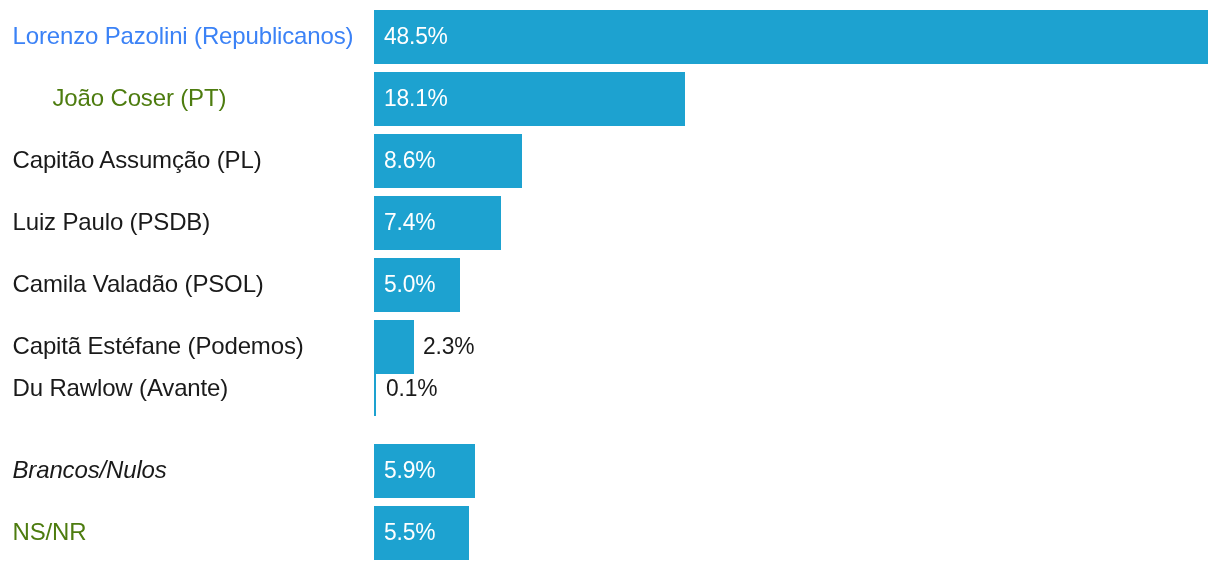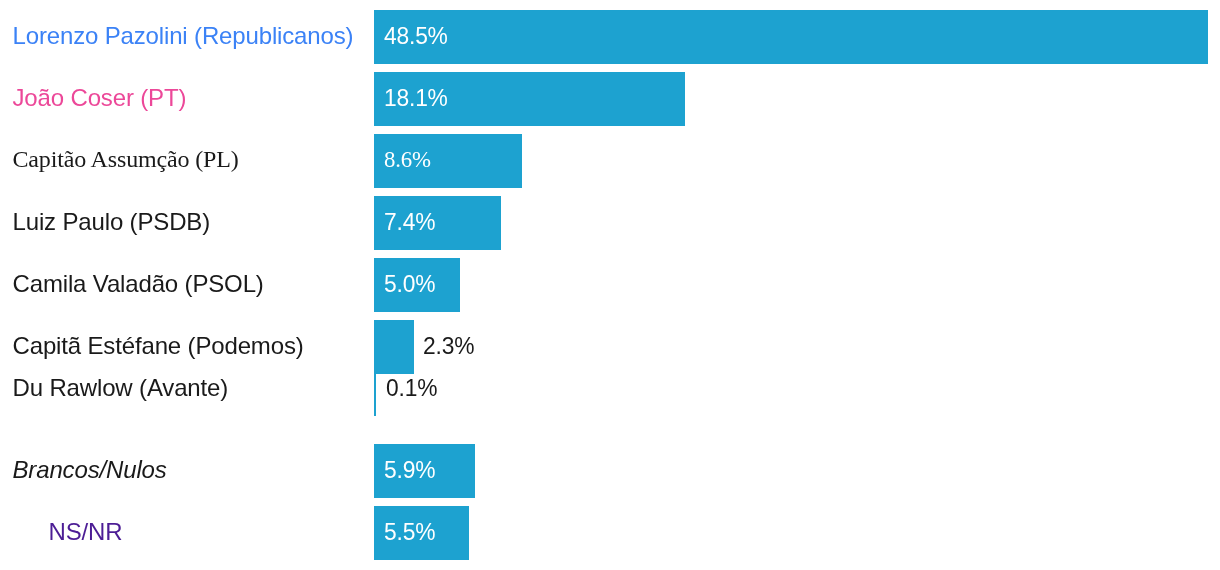--- a/index.html
+++ b/index.html
@@ -66,26 +66,26 @@
 
 <div id="chart" style="background: rgb(255, 255, 255);">
 
   <div class="bar-row" style="top: 10px; height: 54px;">
     <div class="cat-label" style="color: #3b82f6;">Lorenzo Pazolini (Republicanos)</div>
     <div class="bar" style="width: 834px; height: 54px; background: rgb(29, 162, 208);"></div>
     <div class="val-label val-inside" style="color: rgb(255, 255, 255); left: 383.8px;">48.5%</div>
   </div>
 
   <div class="bar-row" style="top: 72px; height: 54px;">
-    <div class="cat-label" style="color: #ec4899;">João Coser (PT)</div>
+    <div class="cat-label" style="color: #4d7c0f; margin-left: 40px;">João Coser (PT)</div>
     <div class="bar" style="width: 311.25px; height: 54px; background: rgb(29, 162, 208);"></div>
     <div class="val-label val-inside" style="color: rgb(255, 255, 255); left: 383.8px;">18.1%</div>
   </div>
 
-  <div class="bar-row" style="top: 134px; height: 54px; font-family: Liberation Serif, serif;">
+  <div class="bar-row" style="top: 134px; height: 54px;">
     <div class="cat-label" style="color: rgb(26, 26, 26);">Capitão Assumção (PL)</div>
     <div class="bar" style="width: 147.88px; height: 54px; background: rgb(29, 162, 208);"></div>
     <div class="val-label val-inside" style="color: rgb(255, 255, 255); left: 383.8px;">8.6%</div>
   </div>
 
   <div class="bar-row" style="top: 196px; height: 54px;">
     <div class="cat-label" style="color: rgb(26, 26, 26); text-align: center;">Luiz Paulo (PSDB)</div>
     <div class="bar" style="width: 127.25px; height: 54px; background: rgb(29, 162, 208);"></div>
     <div class="val-label val-inside" style="color: rgb(255, 255, 255); left: 383.8px;">7.4%</div>
   </div>
@@ -108,18 +108,18 @@
     <div class="val-label val-outside" style="color: rgb(26, 26, 26); left: 385.8px;">0.1%</div>
   </div>
 
   <div class="bar-row" style="top: 444px; height: 54px;">
     <div class="cat-label" style="color: rgb(26, 26, 26); font-style: italic;">Brancos/Nulos</div>
     <div class="bar" style="width: 101.46px; height: 54px; background: rgb(29, 162, 208);"></div>
     <div class="val-label val-inside" style="color: rgb(255, 255, 255); left: 383.8px;">5.9%</div>
   </div>
 
   <div class="bar-row" style="top: 506px; height: 54px;">
-    <div class="cat-label" style="color: #4c1d95; margin-left: 36px;">NS/NR</div>
+    <div class="cat-label" style="color: #4d7c0f;">NS/NR</div>
     <div class="bar" style="width: 94.58px; height: 54px; background: rgb(29, 162, 208);"></div>
     <div class="val-label val-inside" style="color: rgb(255, 255, 255); left: 383.8px;">5.5%</div>
   </div>
 
 </div>
 
 </body></html>

